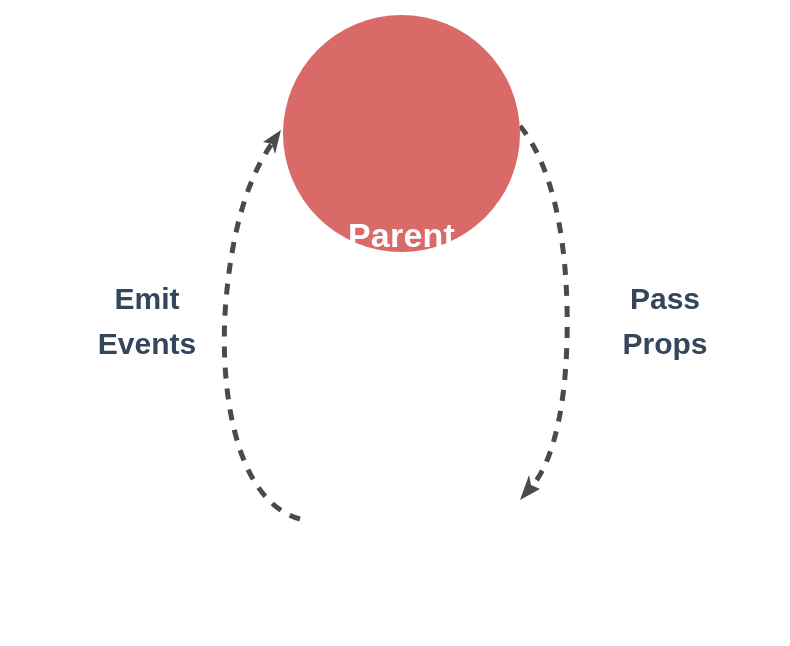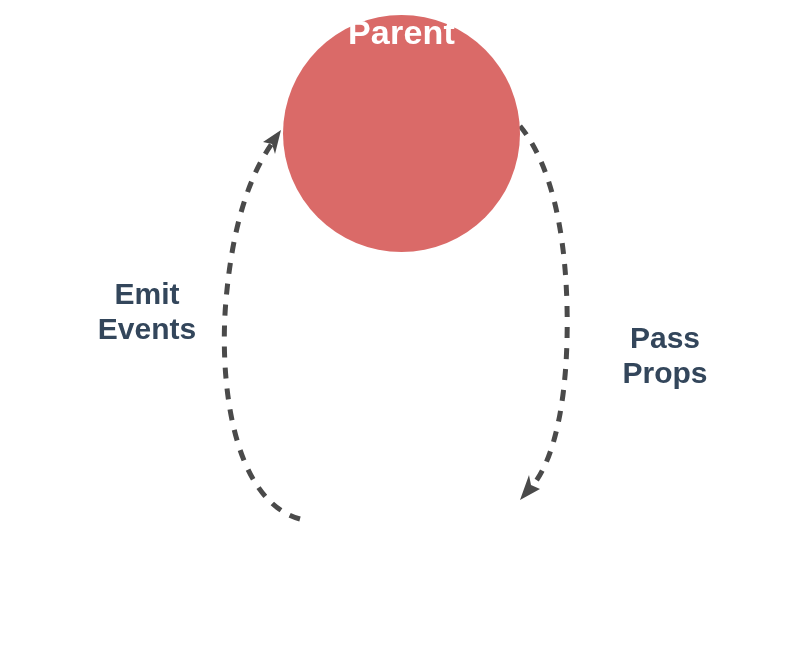--- a/index.html
+++ b/index.html
@@ -14,21 +14,21 @@
     position: relative;
     width: 790px;
     height: 646px;
     background: #ffffff;
     overflow: hidden;
   }
   .node-circle {
     position: absolute;
     border-radius: 50%;
     display: flex;
-    align-items: flex-start;
+    align-items: flex-end;
     justify-content: center;
   }
   .node-label {
     color: #ffffff;
     font-weight: bold;
     font-size: 34px;
     letter-spacing: 0.2px;
     line-height: 1;
     user-select: none;
   }
@@ -51,35 +51,34 @@
     left: 0;
     top: 0;
     width: 790px;
     height: 646px;
   }
   .edge-label {
     position: absolute;
     color: #33465b;
     font-weight: bold;
     font-size: 30px;
-    line-height: 35px;
+    line-height: 45px;
     text-align: center;
     white-space: pre-line;
     user-select: none;
   }
   #label-emit-events {
     left: 62px;
     top: 276px;
     width: 170px;
   }
   #label-pass-props {
     left: 580px;
     top: 276px;
     width: 170px;
-    margin-top: 44px;
   }
 </style>
 </head>
 <body>
 
 <div id="canvas">
 
   <svg id="edges-layer" viewBox="0 0 790 646" xmlns="http://www.w3.org/2000/svg">
 
     <path d="M 300 519 C 232 500, 219 380, 226 300 C 232 232, 247 176, 276 138" fill="none" stroke="#4a4a4a" stroke-width="5" stroke-linecap="butt" stroke-dasharray="11 10"></path>

